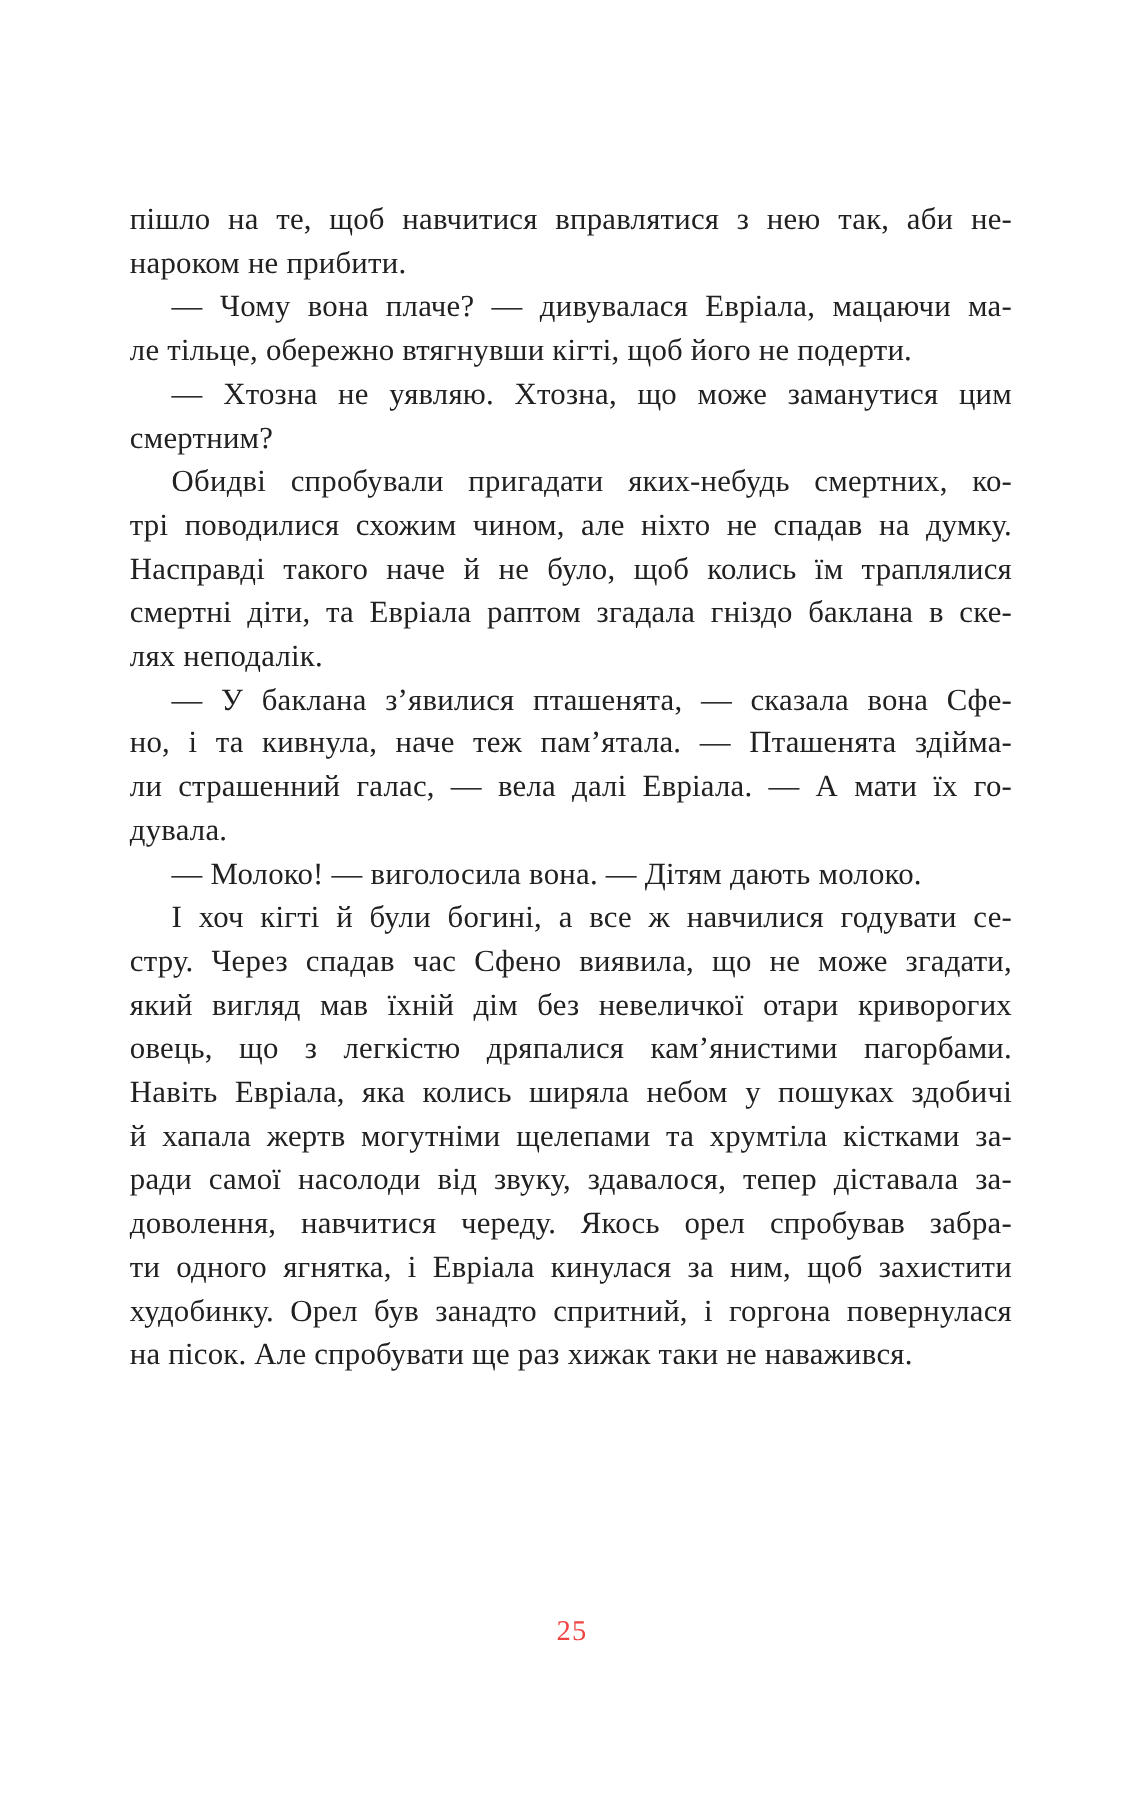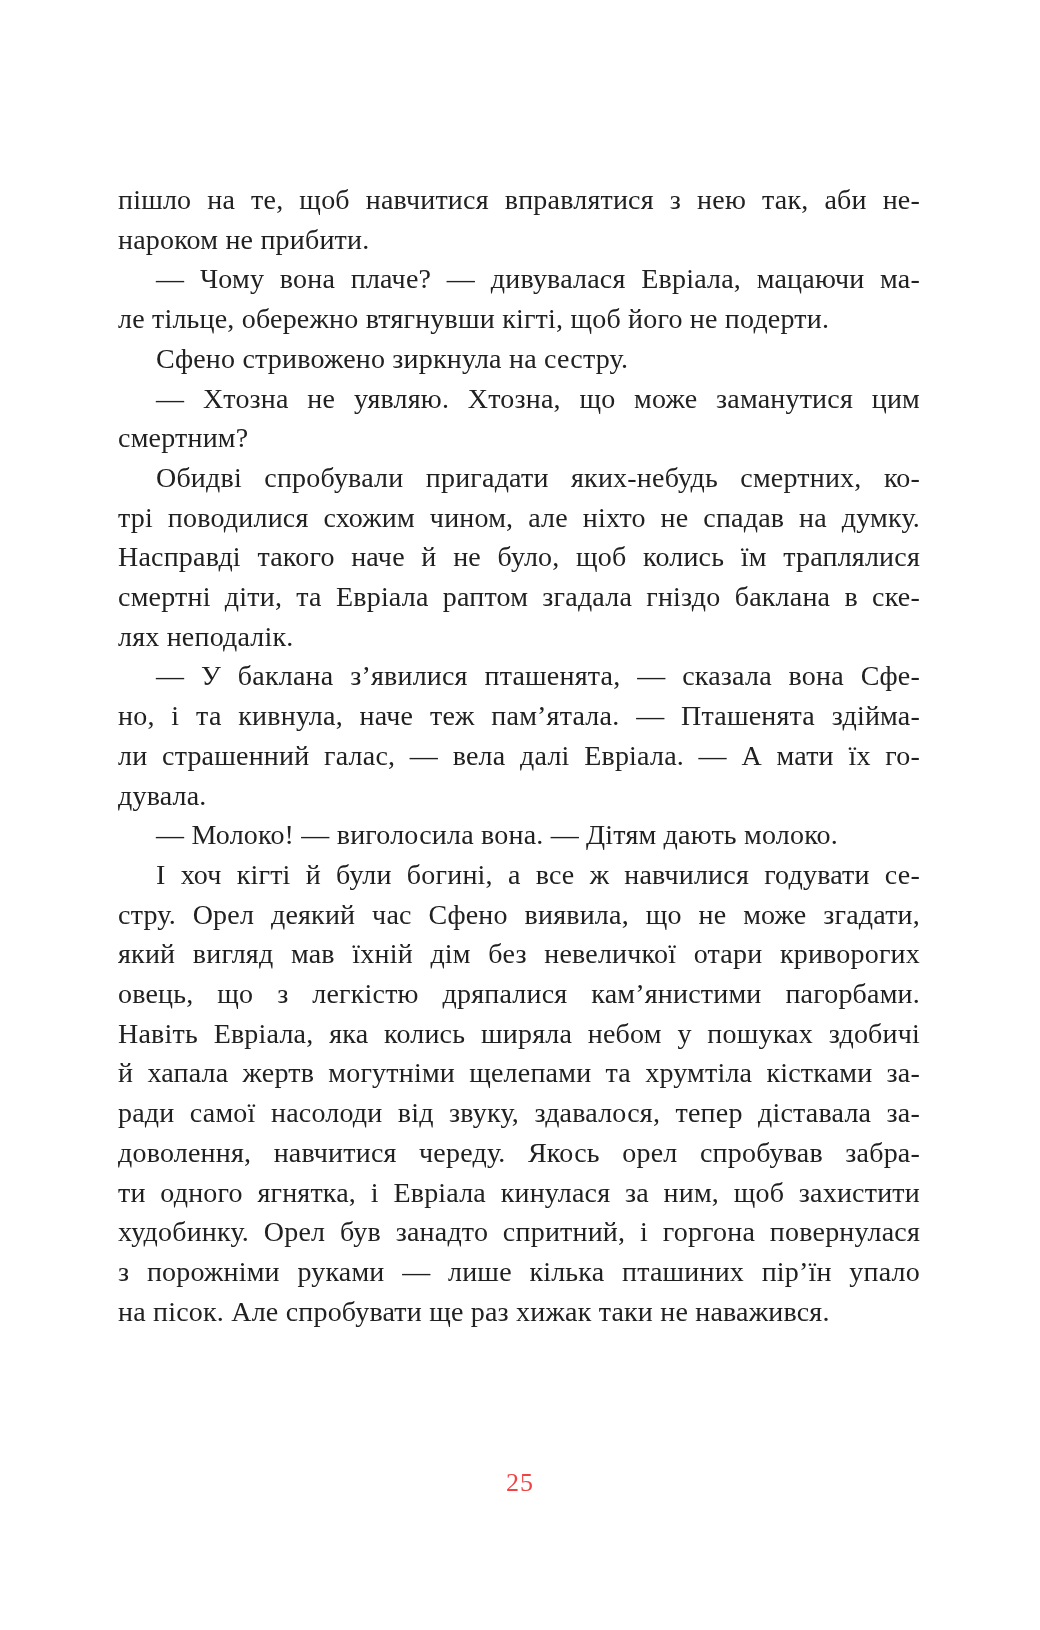--- a/index.html
+++ b/index.html
@@ -59,23 +59,20 @@
   <div class="text-block">
       <div class="paragraph">
         <div class="line">пішло на те, щоб навчитися вправлятися з нею так, аби не-</div>
         <div class="line para-end">нароком не прибити.</div>
       </div>
       <div class="paragraph">
         <div class="line indented">— Чому вона плаче? — дивувалася Евріала, мацаючи ма-</div>
         <div class="line para-end">ле тільце, обережно втягнувши кігті, щоб його не подерти.</div>
       </div>
       <div class="paragraph">
-        <div class="line para-end indented">Сфено стривожено зиркнула на сестру.</div>
-      </div>
-      <div class="paragraph">
         <div class="line indented">— Хтозна не уявляю. Хтозна, що може заманутися цим</div>
         <div class="line para-end">смертним?</div>
       </div>
       <div class="paragraph">
         <div class="line indented">Обидві спробували пригадати яких-небудь смертних, ко-</div>
         <div class="line">трі поводилися схожим чином, але ніхто не спадав на думку.</div>
         <div class="line">Насправді такого наче й не було, щоб колись їм траплялися</div>
         <div class="line">смертні діти, та Евріала раптом згадала гніздо баклана в ске-</div>
         <div class="line para-end">лях неподалік.</div>
       </div>
@@ -83,27 +80,26 @@
         <div class="line indented">— У баклана з’явилися пташенята, — сказала вона Сфе-</div>
         <div class="line">но, і та кивнула, наче теж пам’ятала. — Пташенята здійма-</div>
         <div class="line">ли страшенний галас, — вела далі Евріала. — А мати їх го-</div>
         <div class="line para-end">дувала.</div>
       </div>
       <div class="paragraph">
         <div class="line para-end indented">— Молоко! — виголосила вона. — Дітям дають молоко.</div>
       </div>
       <div class="paragraph">
         <div class="line indented">І хоч кігті й були богині, а все ж навчилися годувати се-</div>
-        <div class="line">стру. Орел деякий час Сфено виявила, що не може згадати,</div>
+        <div class="line">стру. Через спадав час Сфено виявила, що не може згадати,</div>
         <div class="line">який вигляд мав їхній дім без невеличкої отари криворогих</div>
         <div class="line">овець, що з легкістю дряпалися кам’янистими пагорбами.</div>
         <div class="line">Навіть Евріала, яка колись ширяла небом у пошуках здобичі</div>
         <div class="line">й хапала жертв могутніми щелепами та хрумтіла кістками за-</div>
         <div class="line">ради самої насолоди від звуку, здавалося, тепер діставала за-</div>
         <div class="line">доволення, навчитися череду. Якось орел спробував забра-</div>
         <div class="line">ти одного ягнятка, і Евріала кинулася за ним, щоб захистити</div>
         <div class="line">худобинку. Орел був занадто спритний, і горгона повернулася</div>
-        <div class="line">з порожніми руками — лише кілька пташиних пір’їн упало</div>
         <div class="line para-end">на пісок. Але спробувати ще раз хижак таки не наважився.</div>
       </div>
     </div>
   <div class="page-number">25</div>
 </div>
 
 </body></html>

